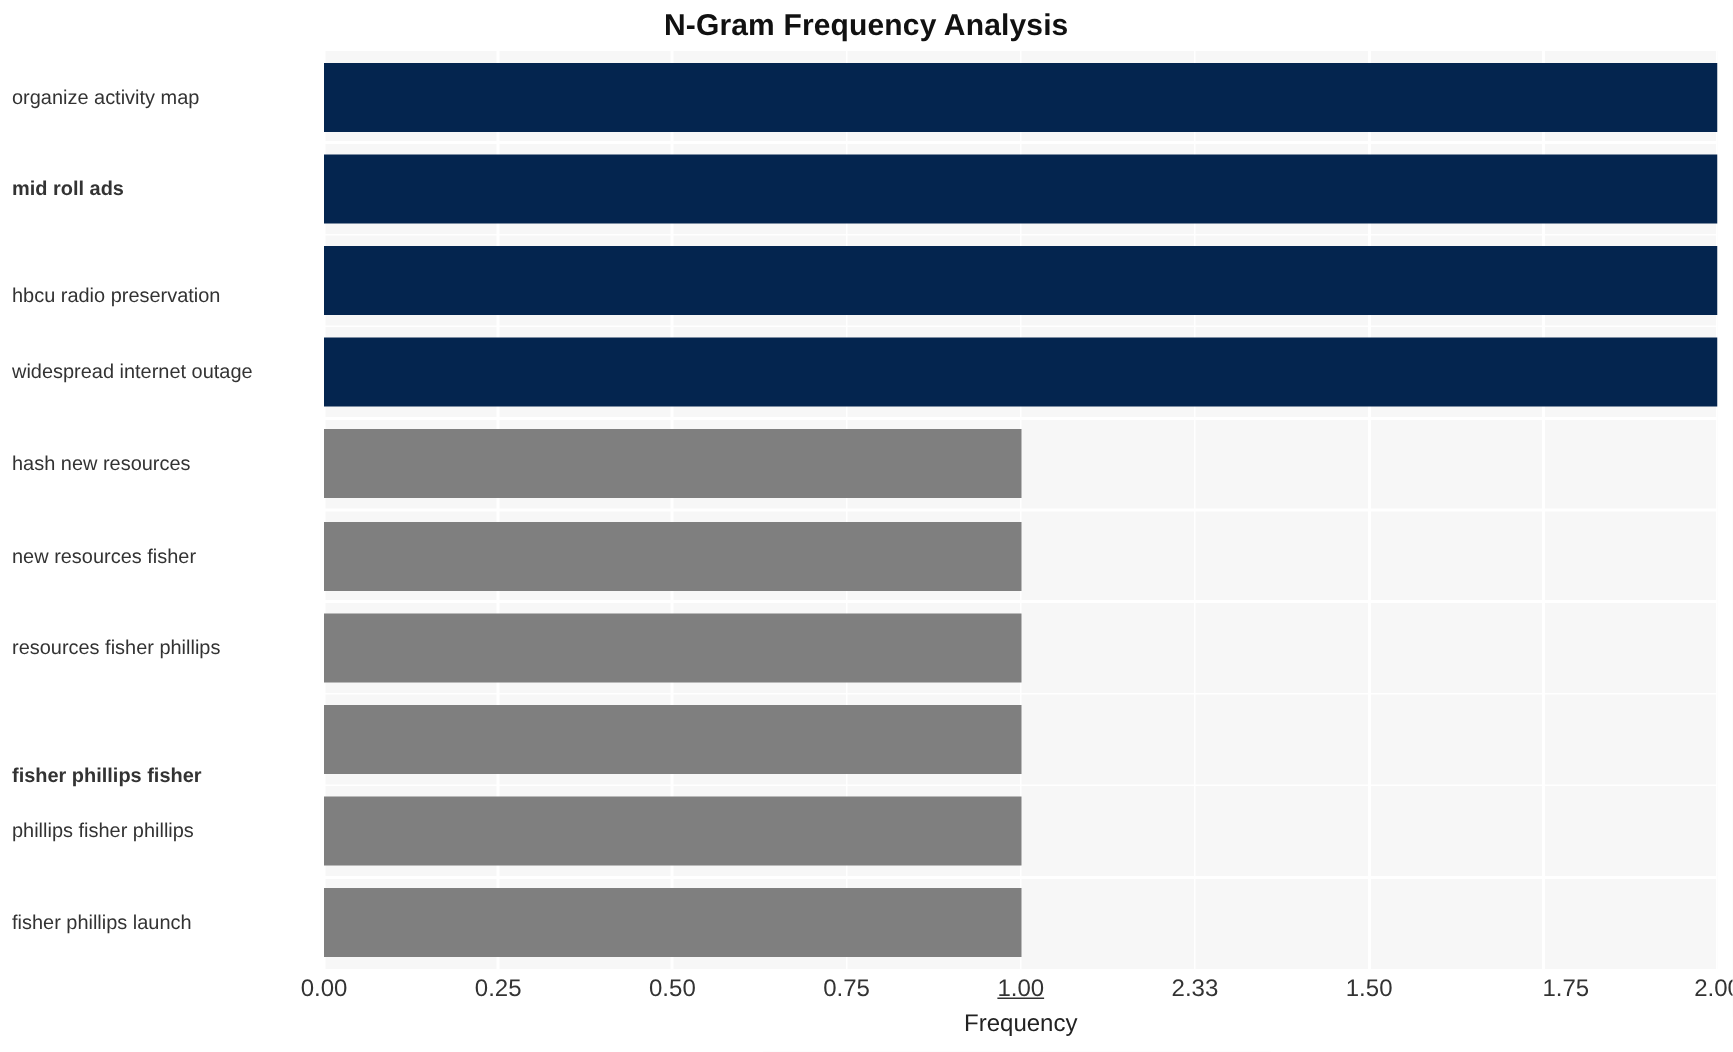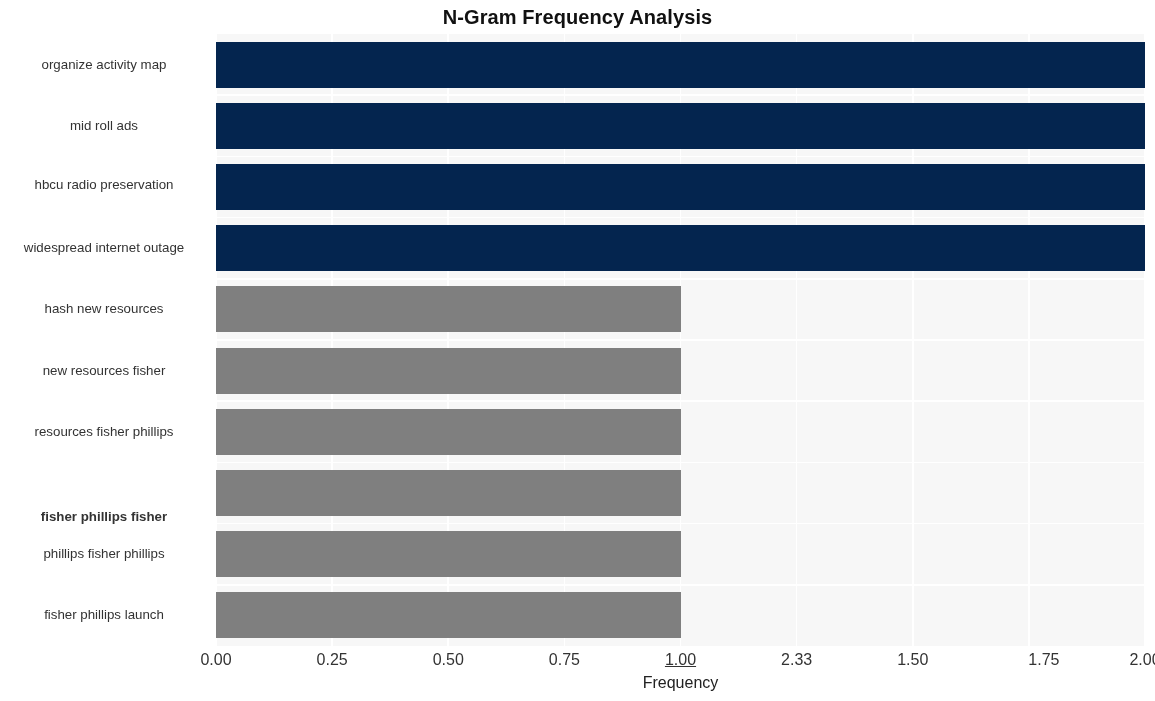--- a/index.html
+++ b/index.html
@@ -60,21 +60,21 @@
     position: absolute;
     left: 0;
     height: 46px;
   }
 
   
   .ytick {
     position: absolute;
     right: 0;
     width: 208px;
-    text-align: center;
+    text-align: left;
     padding-right: 16px;
     box-sizing: border-box;
     font-size: 13.3px;
     color: #333333;
     line-height: 14px;
     white-space: nowrap;
   }
   #y-axis-labels {
     position: absolute;
     left: 0;
@@ -110,22 +110,22 @@
     color: #222222;
   }
 </style>
 </head>
 <body>
 
 <div id="chart-title">N-Gram Frequency Analysis</div>
 
 <div id="y-axis-labels">
     <div class="ytick" style="top: 23.6px;">organize activity map</div>
-    <div class="ytick" style="top: 84.8px;">mid roll ads</div>
-    <div class="ytick" style="top: 144px;">hbcu radio preservation</div>
+    <div class="ytick" style="top: 84.8px; font-weight: bold;">mid roll ads</div>
+    <div class="ytick" style="top: 156px;">hbcu radio preservation</div>
     <div class="ytick" style="top: 207.2px;">widespread internet outage</div>
     <div class="ytick" style="top: 268.4px;">hash new resources</div>
     <div class="ytick" style="top: 329.6px;">new resources fisher</div>
     <div class="ytick" style="top: 390.8px;">resources fisher phillips</div>
     <div class="ytick" style="top: 476px; font-weight: bold;">fisher phillips fisher</div>
     <div class="ytick" style="top: 513.2px;">phillips fisher phillips</div>
     <div class="ytick" style="top: 574.4px;">fisher phillips launch</div>
   </div>
 
 <div id="plot-area">

